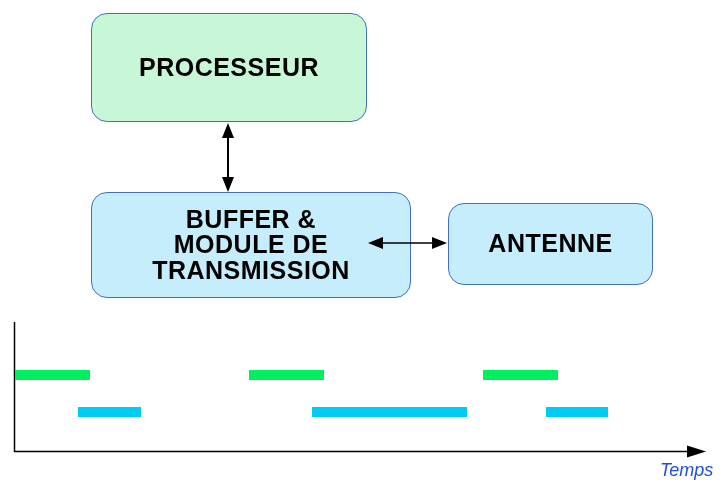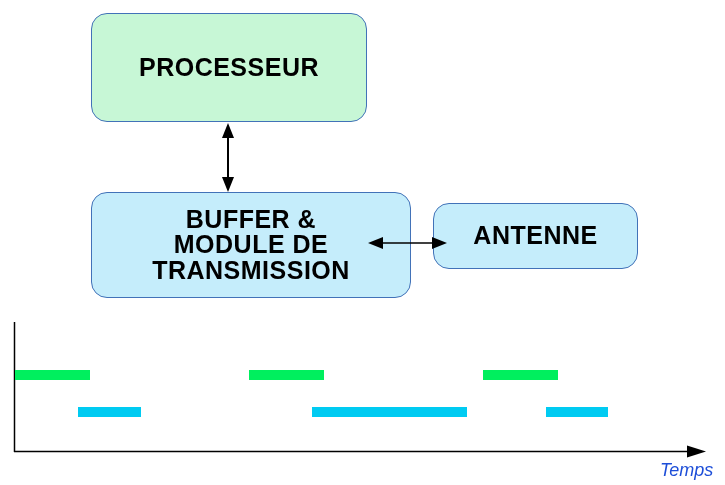--- a/index.html
+++ b/index.html
@@ -35,21 +35,21 @@
   }
   #node-processeur {
     left: 91px; top: 13px; width: 276px; height: 109px;
     background: #c7f7d6;
   }
   #node-buffer {
     left: 91px; top: 192px; width: 320px; height: 106px;
     background: #c5edfb;
   }
   #node-antenne {
-    left: 433px; top: 203px; width: 205px; height: 66px;
+    left: 448px; top: 203px; width: 205px; height: 82px;
     background: #c5edfb;
   }
   #overlay-svg {
     position: absolute;
     left: 0; top: 0;
     width: 725px; height: 485px;
     pointer-events: none;
   }
   .bar {
     position: absolute;

